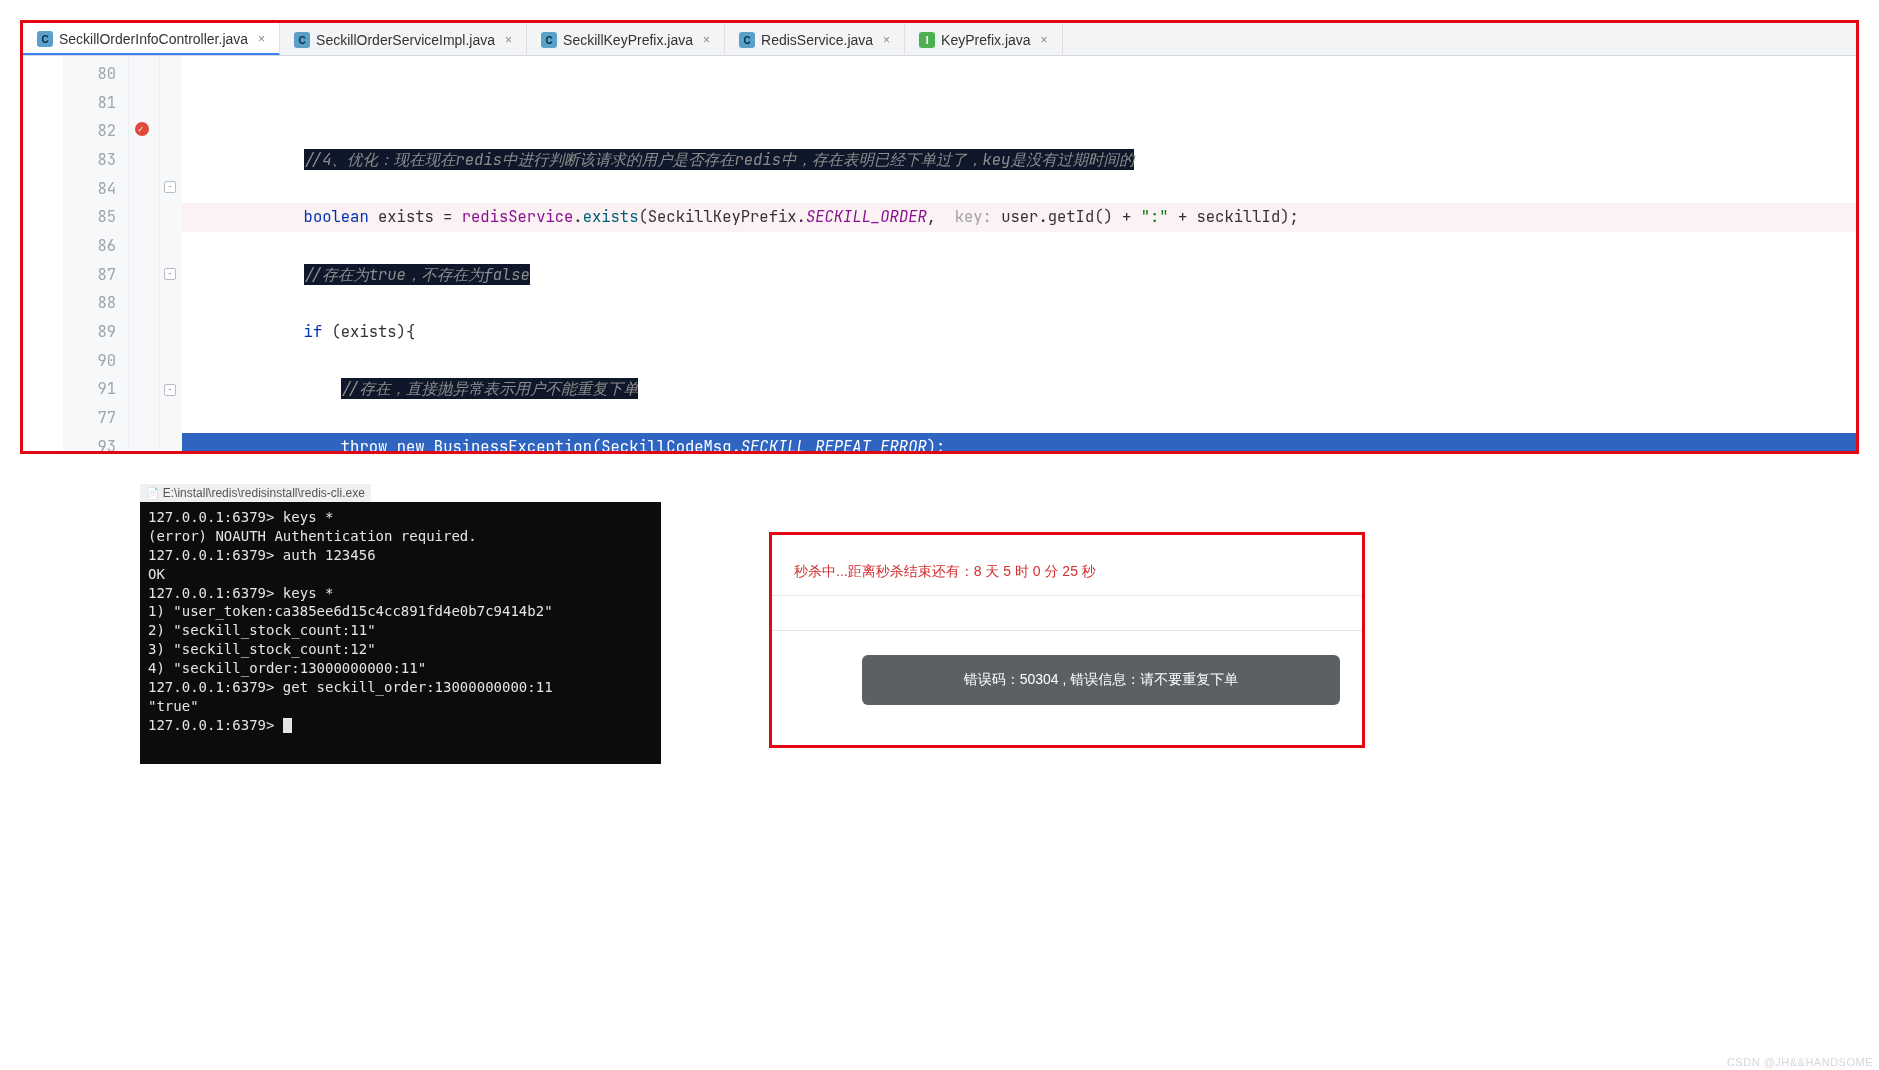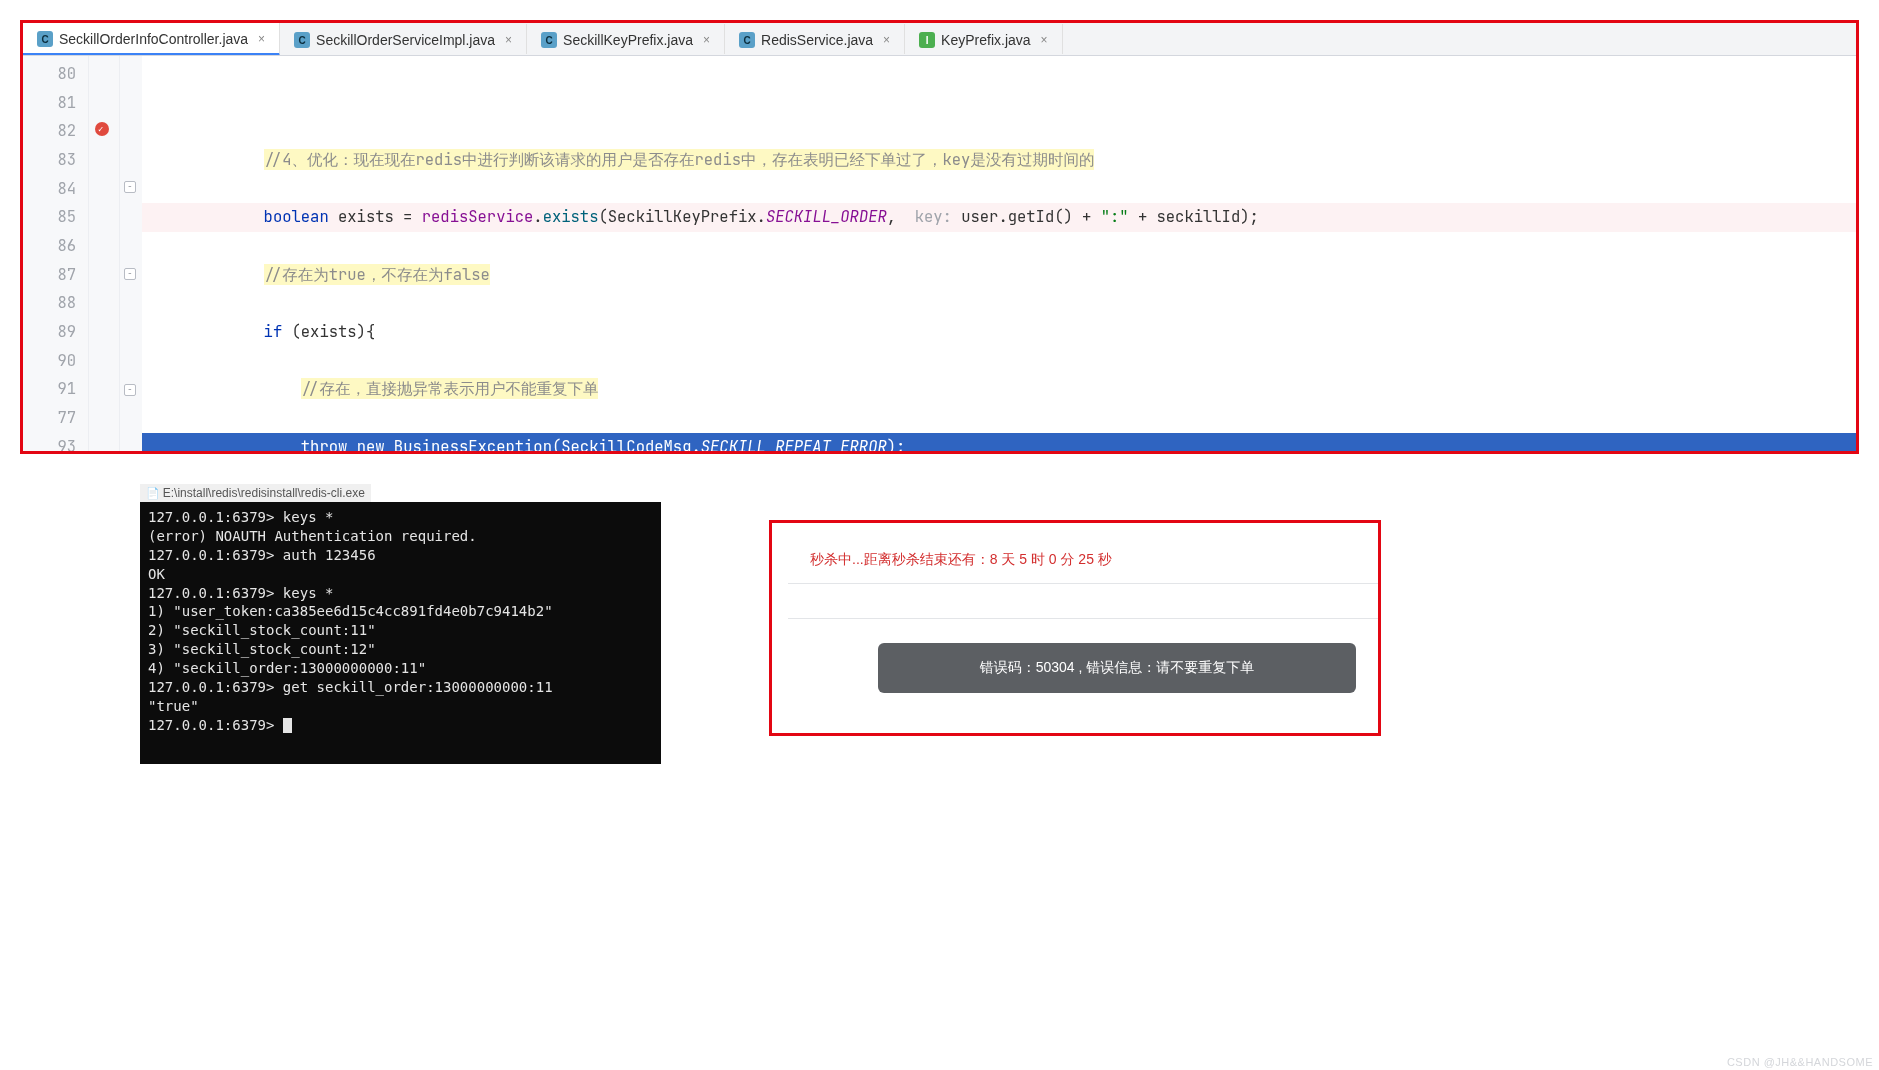--- a/index.html
+++ b/index.html
@@ -61,20 +61,21 @@
     height: 395px;
   }
   .gutter {
     background: #f7f8fa;
     color: #a0a4ab;
     text-align: right;
     padding: 4px 12px 4px 18px;
     user-select: none;
     border-right: 1px solid #eceef2;
     width: 35px;
+    margin-left: 40px;
   }
   .marker-col { width:30px; background:#f7f8fa; border-right:1px solid #eceef2; position:relative;}
   .marker { position:absolute; left:6px; width:14px; height:14px; border-radius:50%; background:#e04a3e; }
   .marker::after{content:"✓"; color:#fff; font-size:9px; position:absolute; left:3px; top:-1px;}
   .fold-col { width:22px; background:#f7f8fa; position:relative;}
   .fold { position:absolute; left:4px; width:10px; height:10px; border:1px solid #b8bcc4; border-radius:2px; font-size:8px; line-height:8px; text-align:center; color:#7a7f88; background:#fff;}
   .code {
     flex: 1;
     padding: 4px 0;
     white-space: pre;
@@ -83,21 +84,21 @@
   .codeline { padding: 0 10px; }
   .hl-sel { background: #2f64c1; color:#fff; }
   .hl-sel * { color:#fff !important; }
   .hl-mod { background: #fdf2f3; }
   .kw { color:#0033b3; }
   .fld { color:#871094; }
   .fn  { color:#00627a; }
   .sfld{ color:#871094; font-style:italic; }
   .str { color:#067d17; }
   .cmt { color:#8c8c8c; }
-  .cmt-hl { background:#fef9c3; }
+  .cmt-hl { background:#0f172a;font-style:italic; }
   .hint { color:#a0a4ab; }
   
   .lower {
     display: flex;
     gap: 108px;
     padding: 0 120px 30px 120px;
     align-items: flex-start;
   }
   .terminal-wrap { }
   .term-title {
@@ -116,23 +117,23 @@
     line-height: 1.35;
     width: 505px;
     height: 250px;
     padding: 6px 8px;
     white-space: pre;
     overflow: hidden;
   }
   .terminal .cursor { display:inline-block; width:9px; height:15px; background:#e5e5e5; vertical-align:text-bottom;}
   .right-box {
     border: 3px solid #e30613;
-    margin-top: 36px;
+    margin-top: 48px;
     width: 590px;
-    padding: 20px 0 40px 16px;
+    padding: 20px 0 40px 0;
   }
   .countdown-row {
     color: #d32f2f;
     font-size: 14px;
     padding: 8px 22px 14px 22px;
     border-bottom: 1px solid #e3e5e8;
   }
   .divider2 { border-bottom: 1px solid #e3e5e8; height: 34px; }
   .toast {
     background: #5c5f63;

